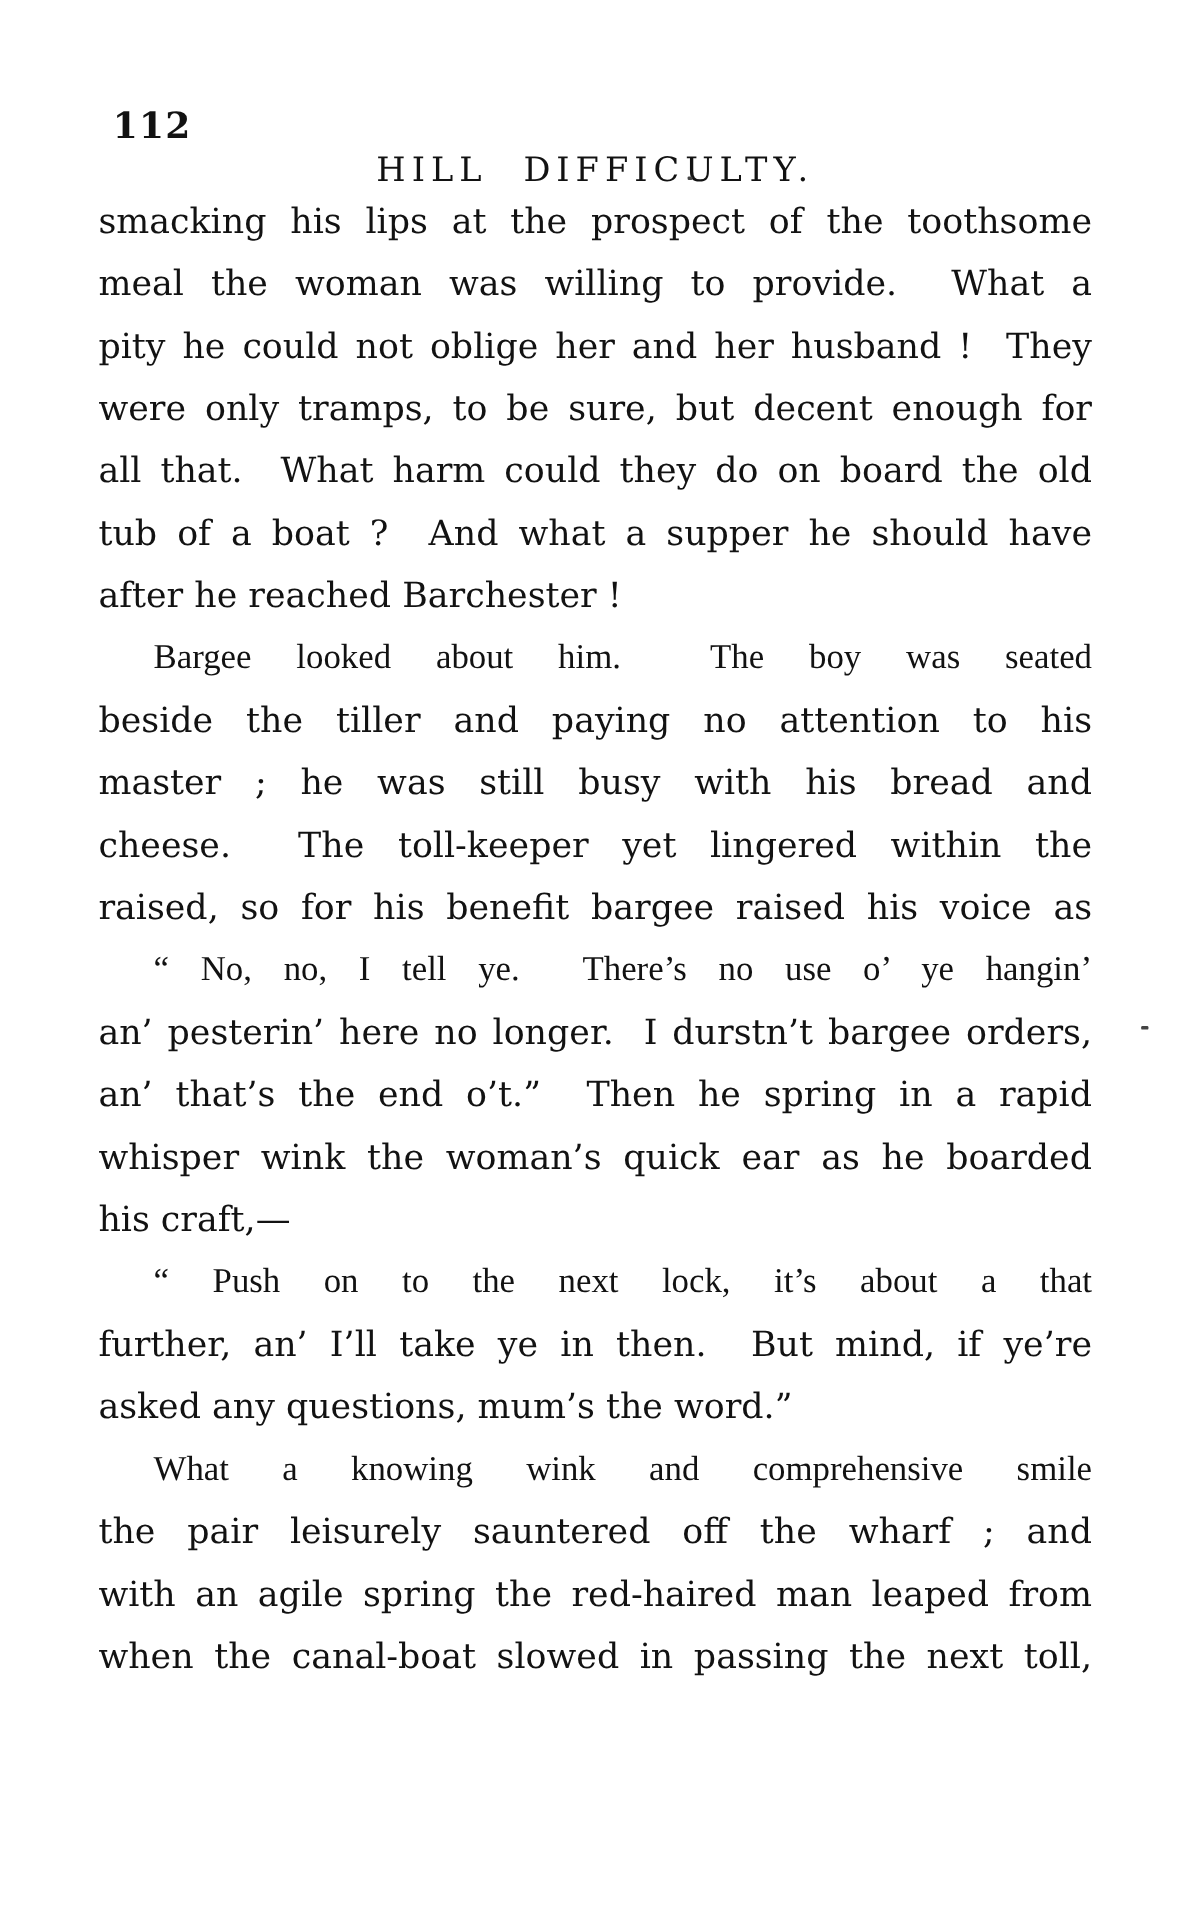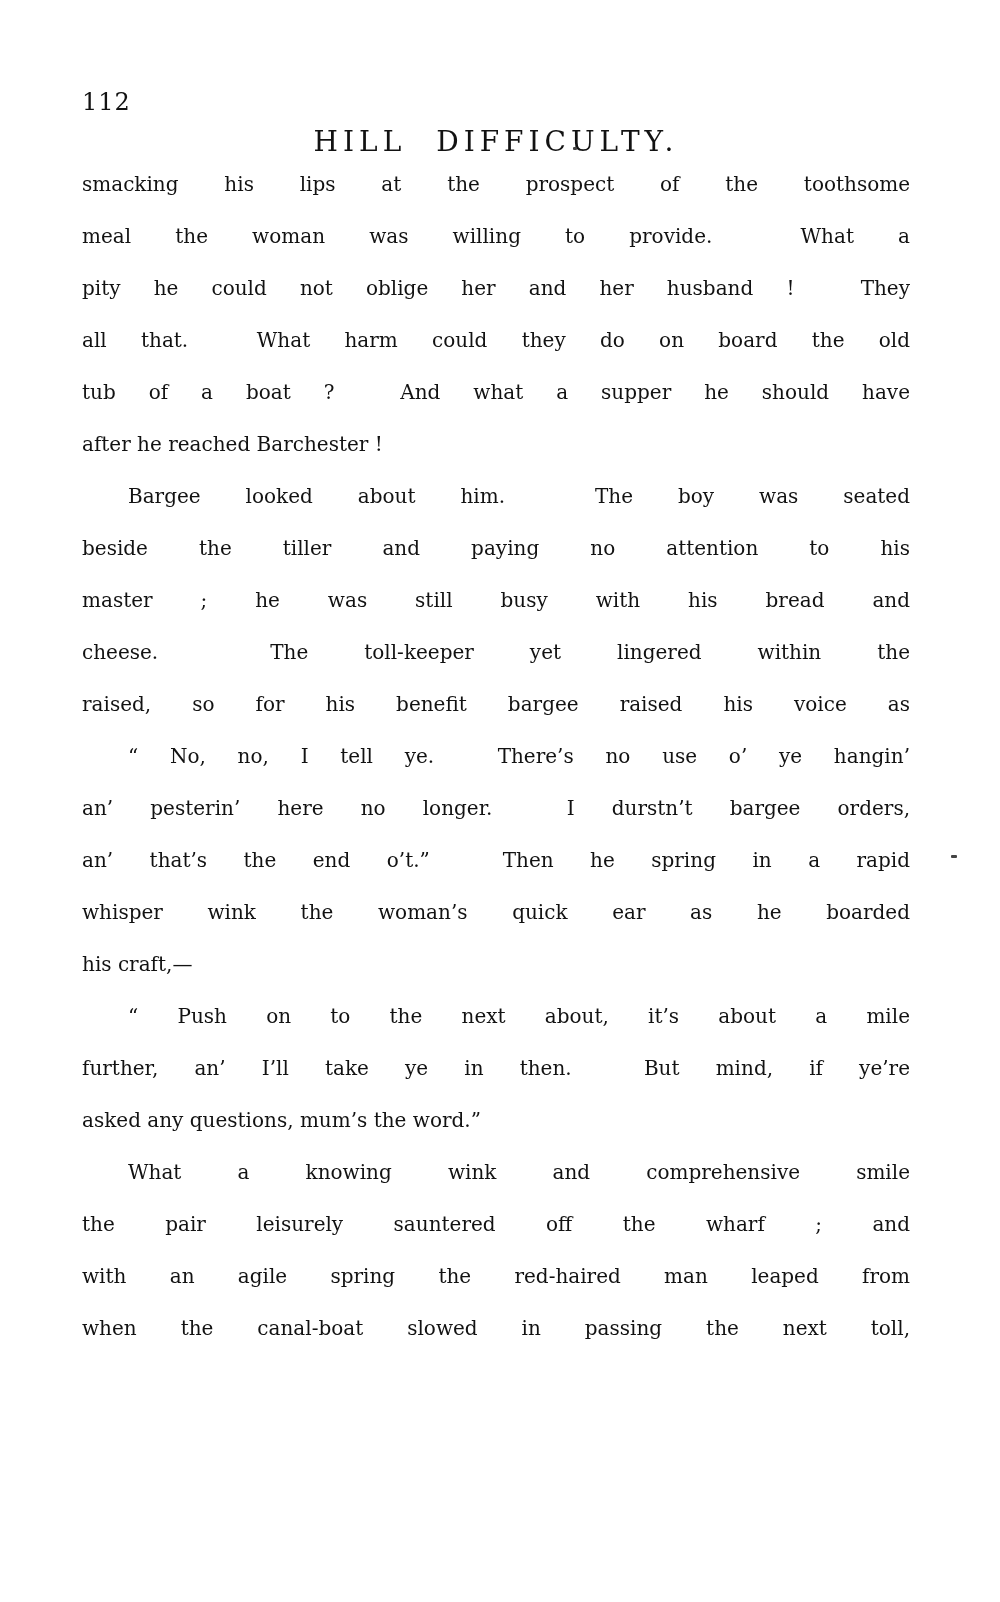--- a/index.html
+++ b/index.html
@@ -19,54 +19,56 @@
   }
   .running-head {
     position: absolute;
     top: 86px;
     left: 82px;
     width: 828px;
     height: 40px;
   }
   .page-number {
     position: absolute;
-    left: 0;
+    left: 12px;
     top: 2px;
-    font-size: 24px;
+    font-size: 30px;
     letter-spacing: 1px;
+    font-weight: bold;
   }
   .running-title {
     position: absolute;
     left: 0;
     right: 0;
     top: 0;
     text-align: center;
     font-size: 28px;
     letter-spacing: 5px;
     word-spacing: 16px;
     margin-top: 39px;
   }
   .text-block {
     position: absolute;
     top: 158px;
     left: 82px;
     width: 828px;
   }
   .line {
-    font-size: 20px;
+    font-size: 29px;
     line-height: 52px;
     white-space: pre-wrap;
     text-align: left;
   }
   .line.justify {
     text-align: justify;
     text-align-last: justify;
   }
   .line.indent {
     text-indent: 46px;
+    font-family: Liberation Serif, serif;
   }
   .scan-artifact {
     position: absolute;
     background: #444;
     border-radius: 1px;
   }
   .artifact-1 { left: 573px; top: 147px; width: 4px; height: 3px; }
   .artifact-2 { left: 951px; top: 855px; width: 6px; height: 3px; }
 </style>
 </head>
@@ -76,40 +78,41 @@
   <header class="running-head">
     <span class="page-number">112</span>
     <span class="running-title">HILL DIFFICULTY.</span>
   </header>
 
   <main class="text-block" id="text-block">
       <div class="paragraph">
         <div class="line justify">smacking his lips at the prospect of the toothsome</div>
         <div class="line justify">meal the woman was willing to provide.  What a</div>
         <div class="line justify">pity he could not oblige her and her husband !  They</div>
+        <div class="line justify">were only tramps, to be sure, but decent enough for</div>
         <div class="line justify">all that.  What harm could they do on board the old</div>
         <div class="line justify">tub of a boat ?  And what a supper he should have</div>
         <div class="line">after he reached Barchester !</div>
       </div>
       <div class="paragraph">
         <div class="line justify indent">Bargee looked about him.  The boy was seated</div>
         <div class="line justify">beside the tiller and paying no attention to his</div>
         <div class="line justify">master ; he was still busy with his bread and</div>
         <div class="line justify">cheese.  The toll-keeper yet lingered within the</div>
         <div class="line justify">raised, so for his benefit bargee raised his voice as</div>
       </div>
       <div class="paragraph">
         <div class="line justify indent">“ No, no, I tell ye.  There’s no use o’ ye hangin’</div>
         <div class="line justify">an’ pesterin’ here no longer.  I durstn’t bargee orders,</div>
         <div class="line justify">an’ that’s the end o’t.”  Then he spring in a rapid</div>
         <div class="line justify">whisper wink the woman’s quick ear as he boarded</div>
         <div class="line">his craft,—</div>
       </div>
       <div class="paragraph">
-        <div class="line justify indent">“ Push on to the next about, it’s about a mile</div>
+        <div class="line justify indent">“ Push on to the next lock, it’s about a that</div>
         <div class="line justify">further, an’ I’ll take ye in then.  But mind, if ye’re</div>
         <div class="line">asked any questions, mum’s the word.”</div>
       </div>
       <div class="paragraph">
         <div class="line justify indent">What a knowing wink and comprehensive smile</div>
         <div class="line justify">the pair leisurely sauntered off the wharf ; and</div>
         <div class="line justify">with an agile spring the red-haired man leaped from</div>
         <div class="line justify">when the canal-boat slowed in passing the next toll,</div>
       </div>
     </main>

